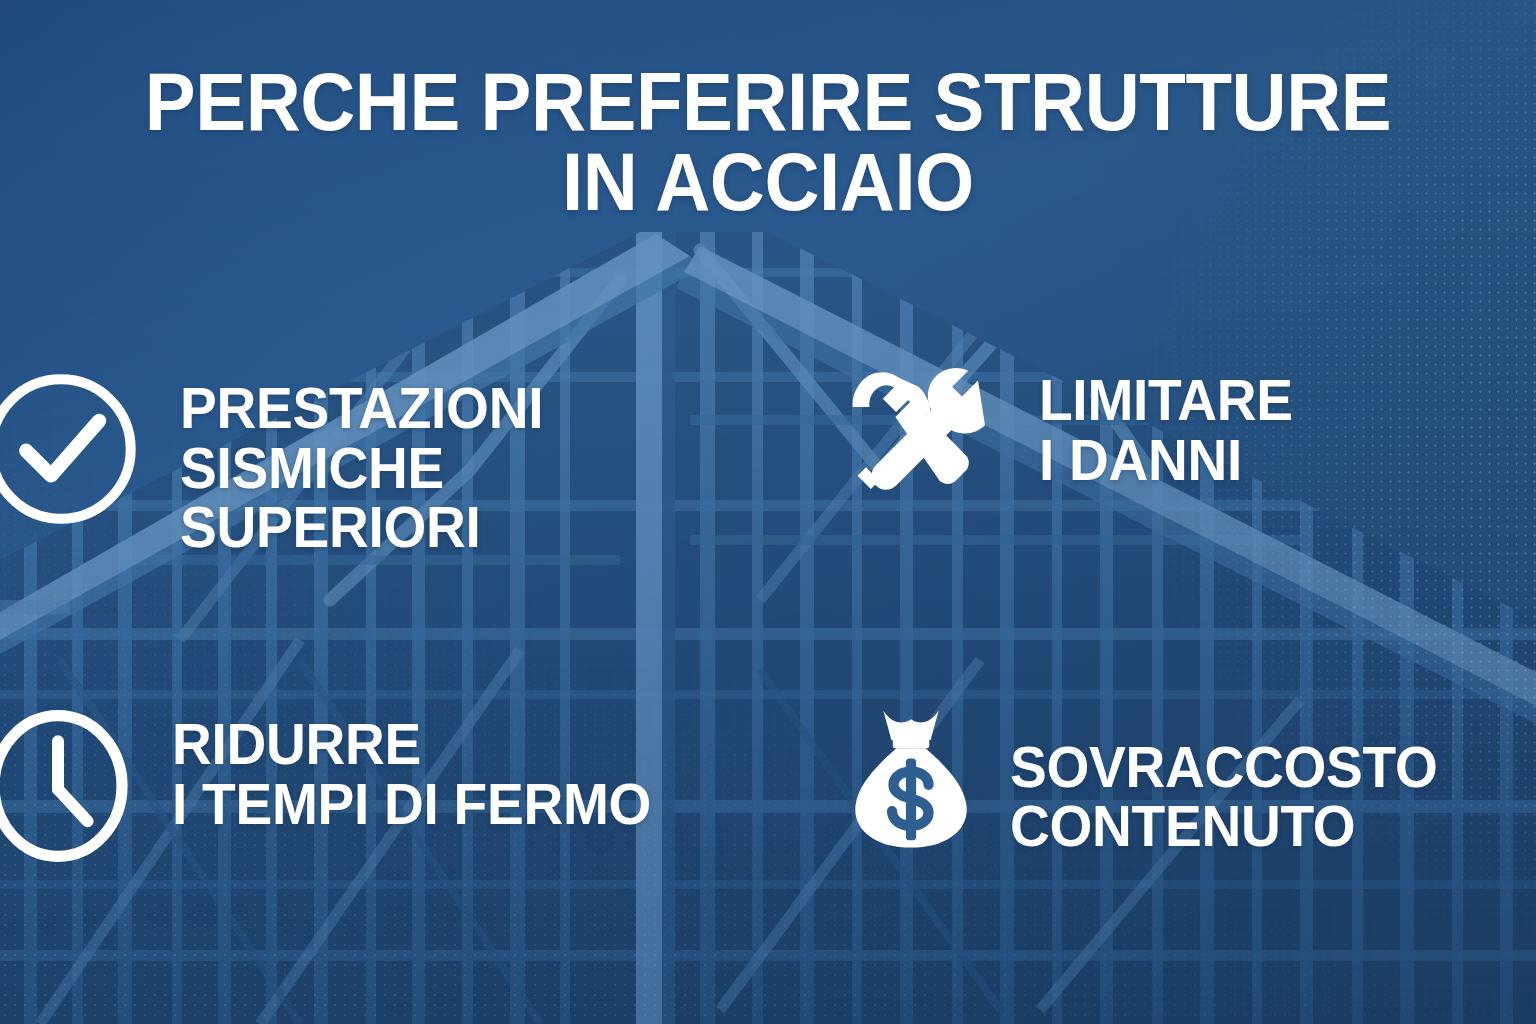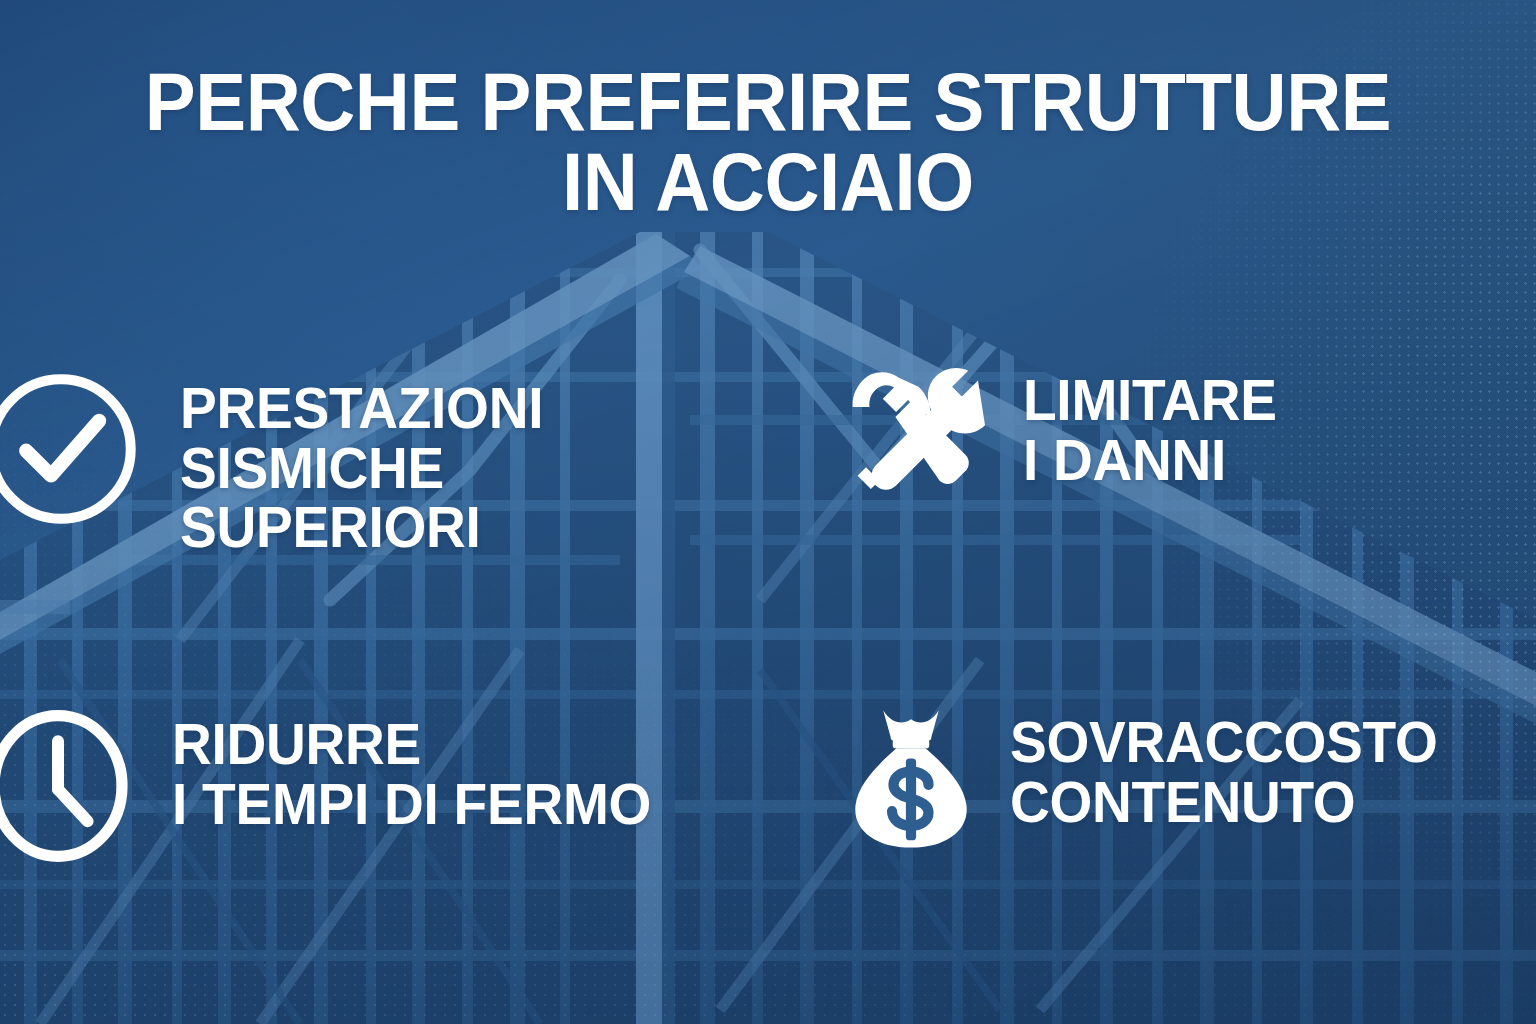--- a/index.html
+++ b/index.html
@@ -74,25 +74,25 @@
     line-height:1.03;
     letter-spacing:-0.3px;
     transform:scaleX(.95);
     transform-origin:0 0;
     white-space:pre-line;
     text-shadow:0 2px 5px rgba(16,44,76,.32);
   }
 
   #feature-1 { left:-22px;  top:366px; }
   #feature-1 .f-text { margin-left:36px; margin-top:12px; }
-  #feature-2 { left:845px; top:360px; }
+  #feature-2 { left:845px; top:360px;gap:16px; }
   #feature-2 .f-text { margin-left:38px; margin-top:10px; }
   #feature-3 { left:-18px;  top:706px; }
   #feature-3 .f-text { margin-left:38px; margin-top:8px; }
-  #feature-4 { left:852px; top:706px; }
+  #feature-4 { left:852px; top:706px;align-items:flex-end; }
   #feature-4 .f-text { margin-left:40px; margin-top:6px; }
 </style>
 </head>
 <body>
 
 <div id="poster">
 
   <div id="bg-photo">
     <div id="bg-sky"></div>
 

